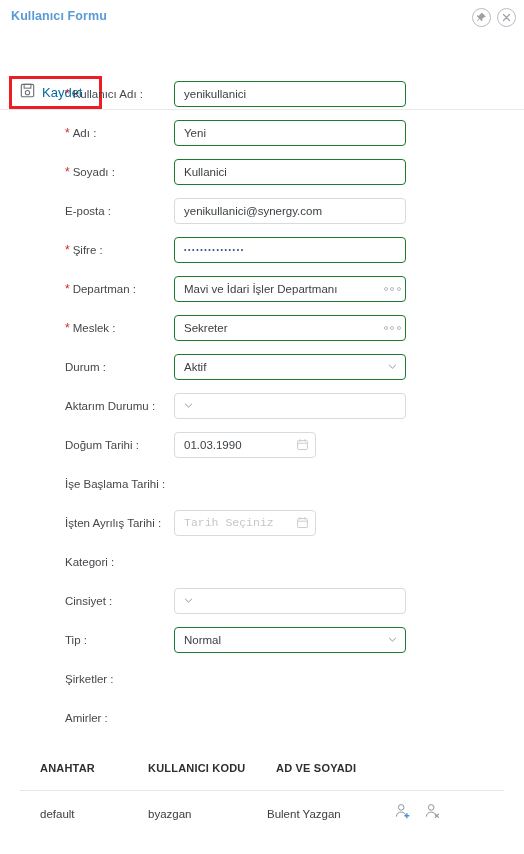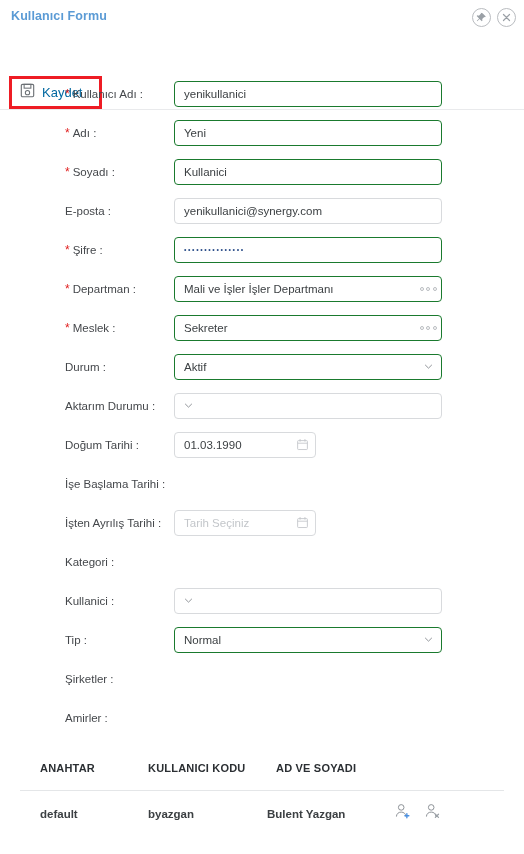--- a/index.html
+++ b/index.html
@@ -82,36 +82,36 @@
     font-size: 11.5px; color: #44474b;
     white-space: nowrap;
     margin-left: 48px;
   }
   .lbl .req { color: #e02020; margin-right: 3px; font-size: 12px; }
 
   .ctrl {
     position: absolute; left: 174px; top: 50%;
     transform: translateY(-50%);
     height: 26px;
-    width: 268px;
+    width: 232px;
     border: 1px solid #d8dadd;
     border-radius: 4px;
     background: #fff;
     display: flex; align-items: center;
   }
   .ctrl.green { border-color: #1a7a2e; }
   .ctrl.narrow { width: 142px; }
   .ctrl .val {
     font-size: 11.5px; color: #3c4043;
     padding-left: 9px;
     white-space: nowrap;
     overflow: hidden;
     flex: 1;
   }
-  .ctrl .val.ph { color: #c3c6ca; }
+  .ctrl .val.ph { color: #c3c6ca; font-family: Liberation Mono, monospace; }
   .ctrl .pw {
     padding-left: 9px; flex: 1;
     font-size: 7px; color: #2d4f8a;
     letter-spacing: 1.6px;
     line-height: 26px;
     white-space: nowrap; overflow: hidden;
   }
   .adorn {
     width: 26px; height: 26px;
     display: flex; align-items: center; justify-content: center;
@@ -130,21 +130,21 @@
   .gh {
     position: absolute; top: 14px;
     font-size: 11px; font-weight: bold;
     color: #2b2f33; letter-spacing: .2px;
     white-space: nowrap;
   }
   .grid-line {
     position: absolute; left: 20px; top: 42px;
     width: 484px; height: 1px; background: #e4e6e8;
   }
-  .grid-row { position: relative; height: 48px; font-weight: bold; }
+  .grid-row { position: relative; height: 48px; }
   .gc {
     position: absolute; top: 18px;
     font-size: 11.5px; color: #3c4043;
     white-space: nowrap;
   }
   .row-actions {
     position: absolute; left: 394px; top: 12px;
     display: flex; gap: 12px; align-items: center;
   }
   .act { width: 18px; height: 18px; display: block; cursor: pointer; }
@@ -216,21 +216,21 @@
       </div>
       <div class="row">
         <div class="lbl"><span class="req">*</span><span>Şifre :</span></div>
         <div class="ctrl green">
           <div class="pw">•••••••••••••••</div>
         </div>
       </div>
       <div class="row">
         <div class="lbl"><span class="req">*</span><span>Departman :</span></div>
         <div class="ctrl green">
-          <div class="val">Mali ve İşler İşler Departmanı</div>
+          <div class="val">Mavi ve İdari İşler Departmanı</div>
           <span class="adorn">
             <span class="dots3">
               <i></i>
               <i></i>
               <i></i>
             </span>
           </span>
         </div>
       </div>
       <div class="row">
@@ -293,21 +293,21 @@
               <path d="M2 6.4 H14" stroke="#c3c6ca" stroke-width="1.1"></path>
               <path d="M5 1.8 V4 M11 1.8 V4" stroke="#c3c6ca" stroke-width="1.1" stroke-linecap="round"></path>
             </svg>
           </span>
         </div>
       </div>
       <div class="row">
         <div class="lbl"><span>Kategori :</span></div>
       </div>
       <div class="row">
-        <div class="lbl"><span>Kullanici :</span></div>
+        <div class="lbl"><span>Cinsiyet :</span></div>
         <div class="ctrl">
           <span class="adorn">
             <svg width="11" height="11" viewBox="0 0 16 16">
               <path d="M3.5 6 L8 10.4 L12.5 6" fill="none" stroke="#8c9196" stroke-width="1.4" stroke-linecap="round" stroke-linejoin="round"></path>
             </svg>
           </span>
         </div>
       </div>
       <div class="row">
         <div class="lbl"><span>Tip :</span></div>

